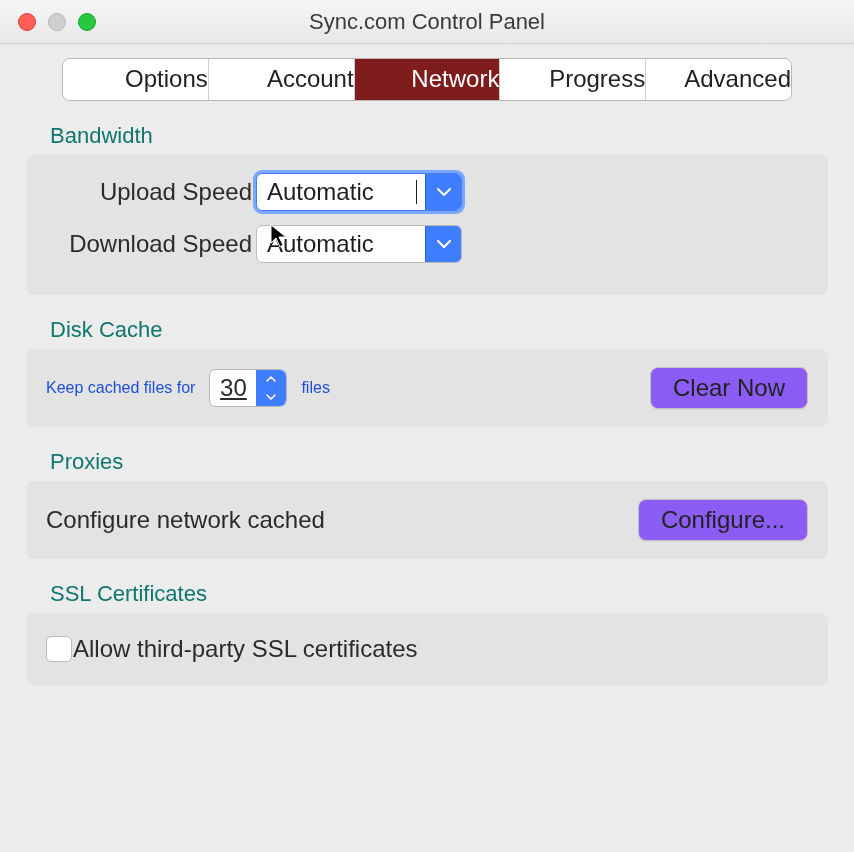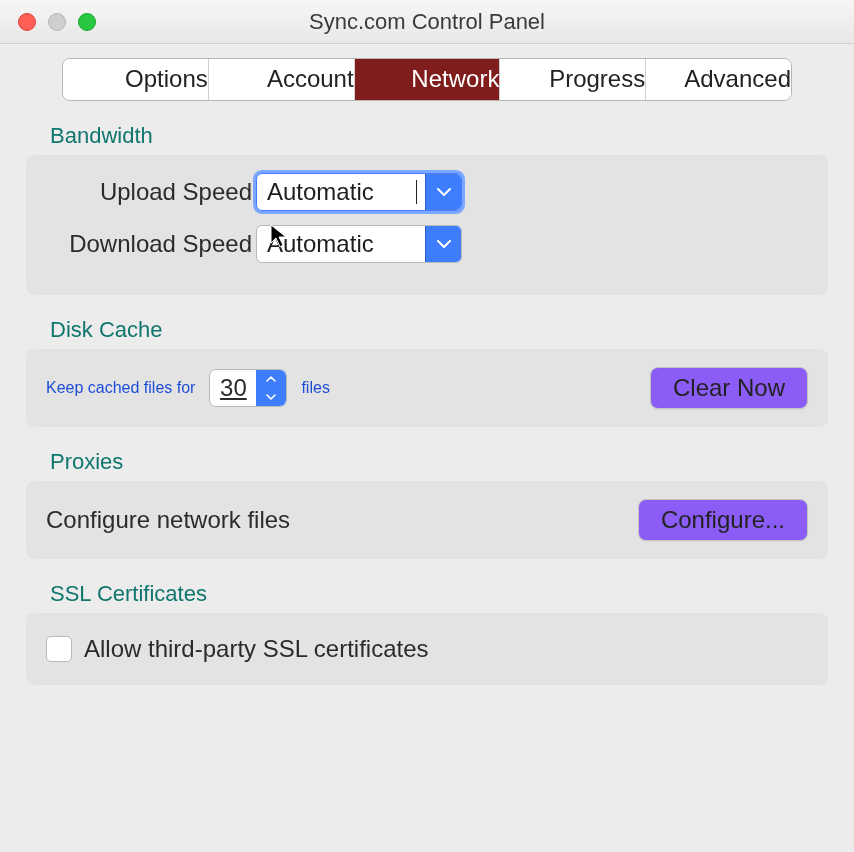--- a/index.html
+++ b/index.html
@@ -216,21 +216,21 @@
     }
     .proxy-row .txt {
       font-size: 24px;
       color: #2b2b2b;
     }
 
     
     .check-row {
       display: flex;
       align-items: center;
-      gap: 12px;
+      gap: 1px;
       padding: 4px 0;
     }
     .checkbox {
       width: 26px;
       height: 26px;
       background: #fff;
       border: 1px solid #b9b9b9;
       border-radius: 5px;
     }
   </style>
@@ -306,21 +306,21 @@
       </div>
       <span class="txt">files</span>
       <div class="spacer"></div>
       <button class="push-btn">Clear Now</button>
     </div>
   </div>
 
   <div class="section-label">Proxies</div>
   <div class="panel">
     <div class="proxy-row">
-      <span class="txt">Configure network files</span>
+      <span class="txt">Configure network cached</span>
       <div class="spacer"></div>
       <button class="push-btn">Configure...</button>
     </div>
   </div>
 
   <div class="section-label">SSL Certificates</div>
   <div class="panel">
     <div class="check-row">
       <div class="checkbox"></div>
       <span style="font-size:24px;">Allow third-party SSL certificates</span>

